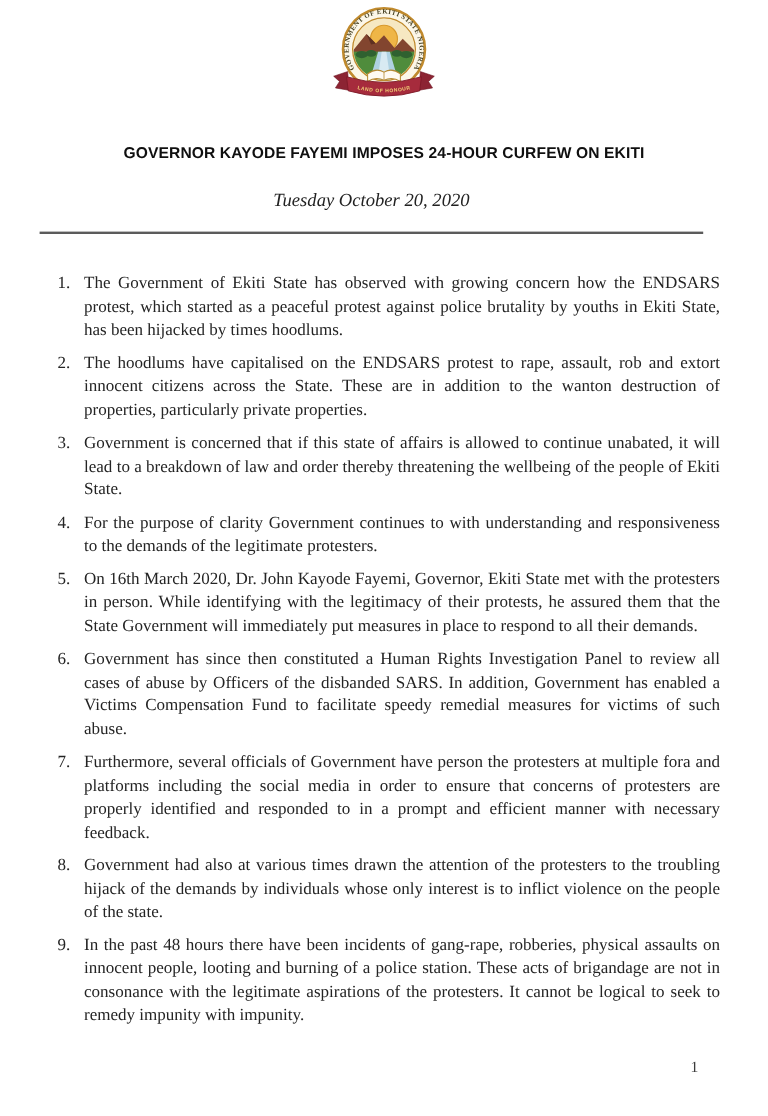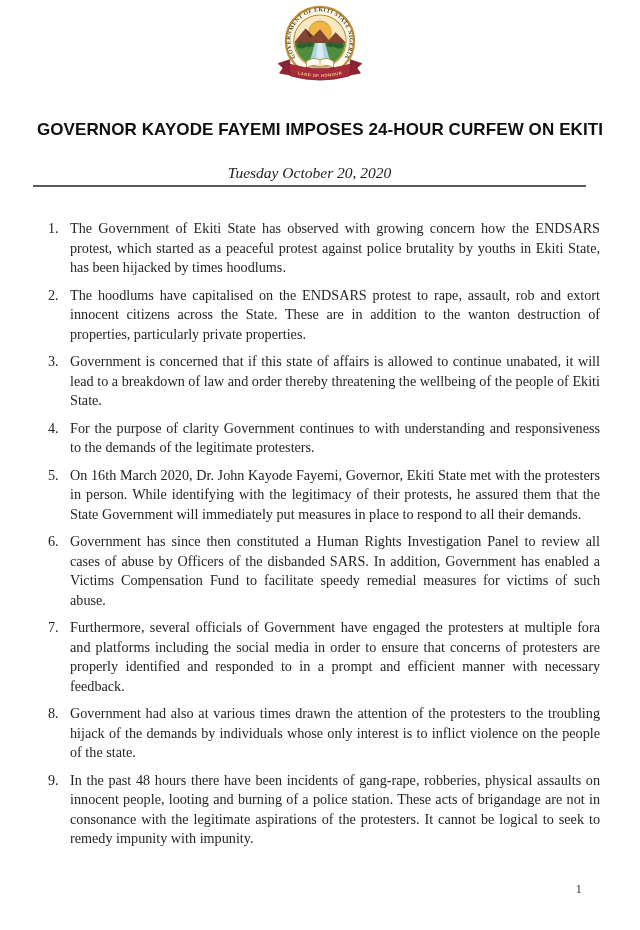--- a/index.html
+++ b/index.html
@@ -17,31 +17,31 @@
     text-align: center;
     padding-top: 4px;
     height: 80px;
   }
   .seal { width: 114px; height: 80px; }
   .doc-title {
     margin: 36px 0 0 0;
     text-align: center;
     font-family: "Liberation Sans", sans-serif;
     font-weight: 700;
-    font-size: 17px;
+    font-size: 13px;
     letter-spacing: 0.1px;
     color: #0f0f0f;
     white-space: nowrap;
   }
   .date-band {
     width: 553px;
     margin: 24px 0 0 33px;
     text-align: center;
     border-bottom: 2px solid #5b5b5b;
-    padding-bottom: 3px;
+    padding-bottom: 16px;
   }
   .doc-date {
     font-style: italic;
     font-size: 15.5px;
     color: #222222;
   }
   .items {
     list-style: none;
     margin: 32px 0 0 0;
     padding: 0 40px 0 48px;
@@ -138,21 +138,21 @@
     <li class="item">
       <span class="num">5.</span>
       <p class="txt">On 16th March 2020, Dr. John Kayode Fayemi, Governor, Ekiti State met with the protesters in person. While identifying with the legitimacy of their protests, he assured them that the State Government will immediately put measures in place to respond to all their demands.</p>
     </li>
     <li class="item">
       <span class="num">6.</span>
       <p class="txt">Government has since then constituted a Human Rights Investigation Panel to review all cases of abuse by Officers of the disbanded SARS. In addition, Government has enabled a Victims Compensation Fund to facilitate speedy remedial measures for victims of such abuse.</p>
     </li>
     <li class="item">
       <span class="num">7.</span>
-      <p class="txt">Furthermore, several officials of Government have engaged the protesters at multiple fora and platforms including the social media in order to ensure that concerns of protesters are properly identified and responded to in a prompt and efficient manner with necessary feedback.</p>
+      <p class="txt">Furthermore, several officials of Government have person the protesters at multiple fora and platforms including the social media in order to ensure that concerns of protesters are properly identified and responded to in a prompt and efficient manner with necessary feedback.</p>
     </li>
     <li class="item">
       <span class="num">8.</span>
       <p class="txt">Government had also at various times drawn the attention of the protesters to the troubling hijack of the demands by individuals whose only interest is to inflict violence on the people of the state.</p>
     </li>
     <li class="item">
       <span class="num">9.</span>
       <p class="txt">In the past 48 hours there have been incidents of gang-rape, robberies, physical assaults on innocent people, looting and burning of a police station. These acts of brigandage are not in consonance with the legitimate aspirations of the protesters. It cannot be logical to seek to remedy impunity with impunity.</p>
     </li>
   </ol>

